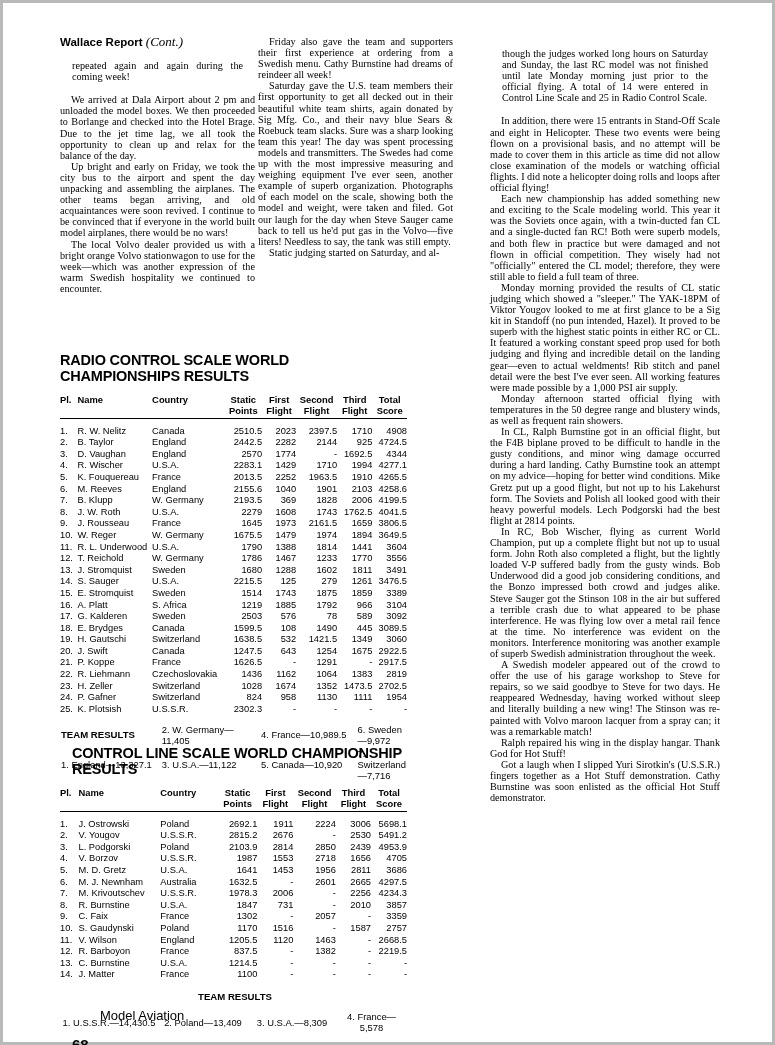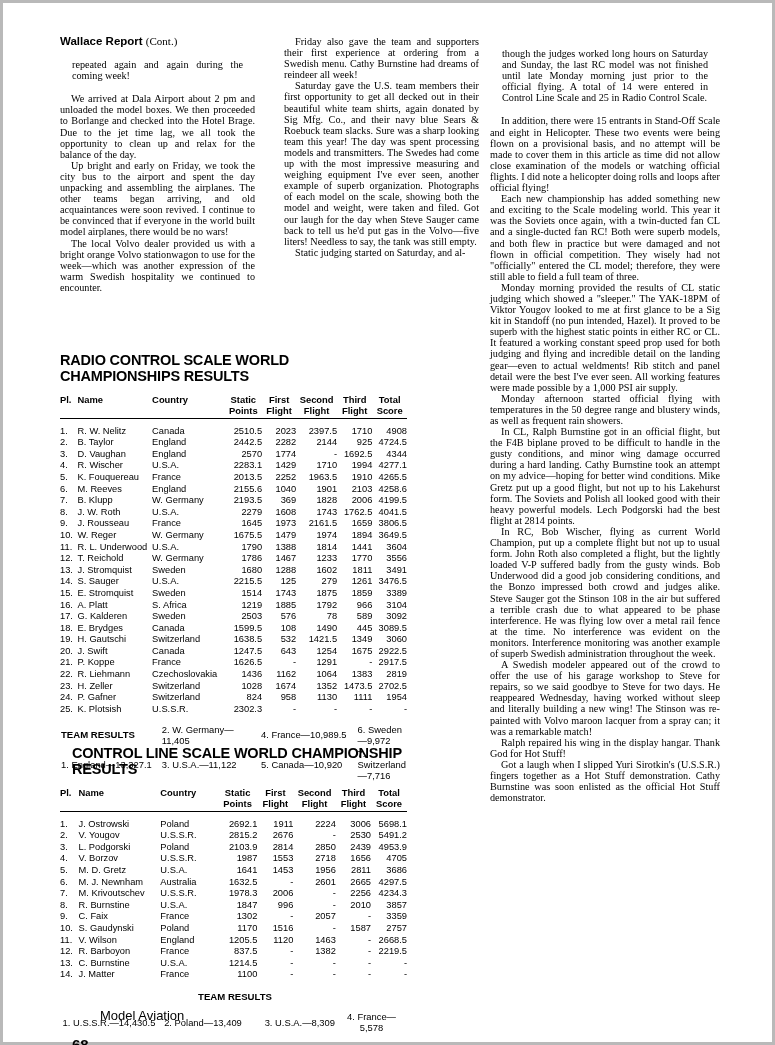--- a/index.html
+++ b/index.html
@@ -4,24 +4,24 @@
 <style>
   html,body{margin:0;padding:0;background:#fff;}
   body{width:775px;height:1045px;font-family:"Liberation Serif",serif;color:#000;}
   .page{position:relative;width:775px;height:1045px;background:#fff;overflow:hidden;}
   .frame{position:absolute;left:0;top:0;width:775px;height:1045px;border:3px solid #b9b9b9;box-sizing:border-box;}
 
   
   .topcols{position:absolute;left:60px;top:36px;width:660px;}
   .col{position:absolute;top:0;font-family:"Liberation Serif",serif;font-size:10.2px;line-height:11.1px;text-align:justify;}
   .colA{left:0;width:195px;}
-  .colB{left:224px;width:195px;}
+  .colB{left:198px;width:195px;}
   .colC{left:430px;width:230px;}
   .kicker{font-family:"Liberation Sans",sans-serif;font-weight:bold;font-size:11.5px;margin:0 0 4px 0;}
-  .kicker .cont{font-family:"Liberation Serif",serif;font-weight:normal;font-size:11px;}
+  .kicker .cont{font-family:"Liberation Serif",serif;font-weight:normal;font-style:italic;font-size:13px;}
   p.para{margin:0 0 0 0;text-indent:11px;}
   p.noind{margin:12px;text-indent:0;}
 
   
   .secthead{font-family:"Liberation Sans",sans-serif;font-weight:bold;font-size:14.5px;letter-spacing:-0.2px;}
 
   
   .tbl{border-collapse:collapse;font-family:"Liberation Sans",sans-serif;font-size:9.3px;}
   .tbl td,.tbl th{padding:0;vertical-align:top;}
   .hdr td{font-weight:bold;font-size:9.4px;padding-bottom:2px;}
@@ -462,21 +462,21 @@
             <td class="c-first">2006</td>
             <td class="c-second">-</td>
             <td class="c-third">2256</td>
             <td class="c-total">4234.3</td>
           </tr>
           <tr class="rowgap">
             <td class="c-pl">8.</td>
             <td class="c-name">R. Burnstine</td>
             <td class="c-country">U.S.A.</td>
             <td class="c-static">1847</td>
-            <td class="c-first">996</td>
+            <td class="c-first">731</td>
             <td class="c-second">-</td>
             <td class="c-third">2010</td>
             <td class="c-total">3857</td>
           </tr>
           <tr class="rowgap">
             <td class="c-pl">9.</td>
             <td class="c-name">C. Faix</td>
             <td class="c-country">France</td>
             <td class="c-static">1302</td>
             <td class="c-first">-</td>
@@ -537,21 +537,21 @@
         </tbody>
     </table>
 
     <div style="margin-top:12px;text-align:center;">
       <div class="teamres">TEAM RESULTS</div>
       <table style="border-collapse:collapse;width:347px;margin-top:8px;">
         <tbody>
             <tr>
           <td class="teamline" style="width:96px;text-align:center;">1. U.S.S.R.—14,430.5</td>
           <td class="teamline" style="width:88px;text-align:center;">2. Poland—13,409</td>
-          <td class="teamline" style="width:86px;text-align:right;">3. U.S.A.—8,309</td>
+          <td class="teamline" style="width:86px;text-align:center;">3. U.S.A.—8,309</td>
           <td class="teamline" style="text-align:center;">4. France—5,578</td>
         </tr>
       </tbody>
         </table>
     </div>
   </div>
 
   <div class="folio">68</div>
   <div class="mag">Model Aviation</div>
 </div>

